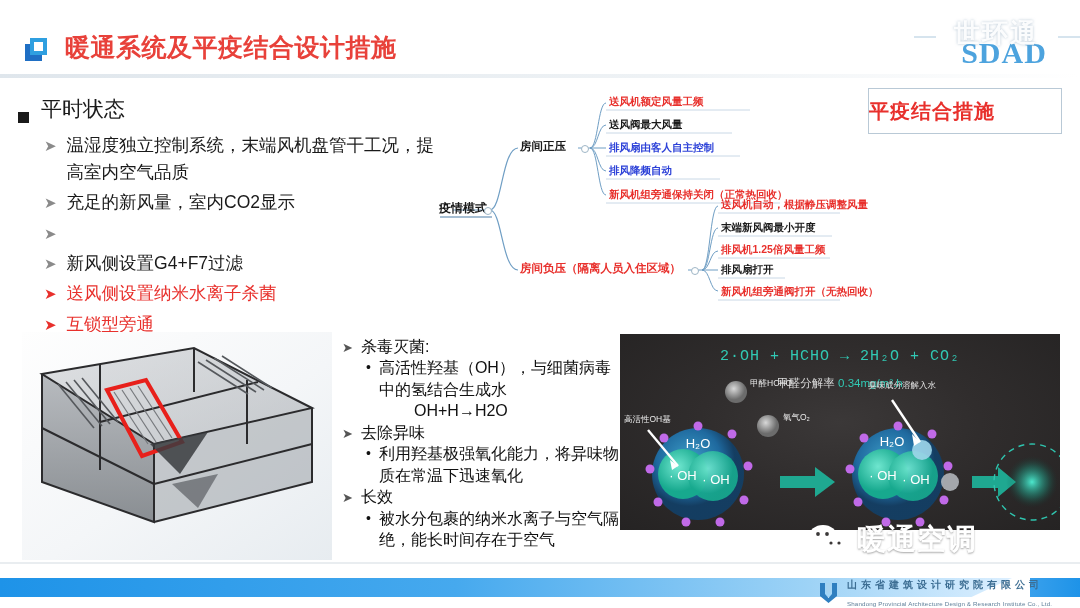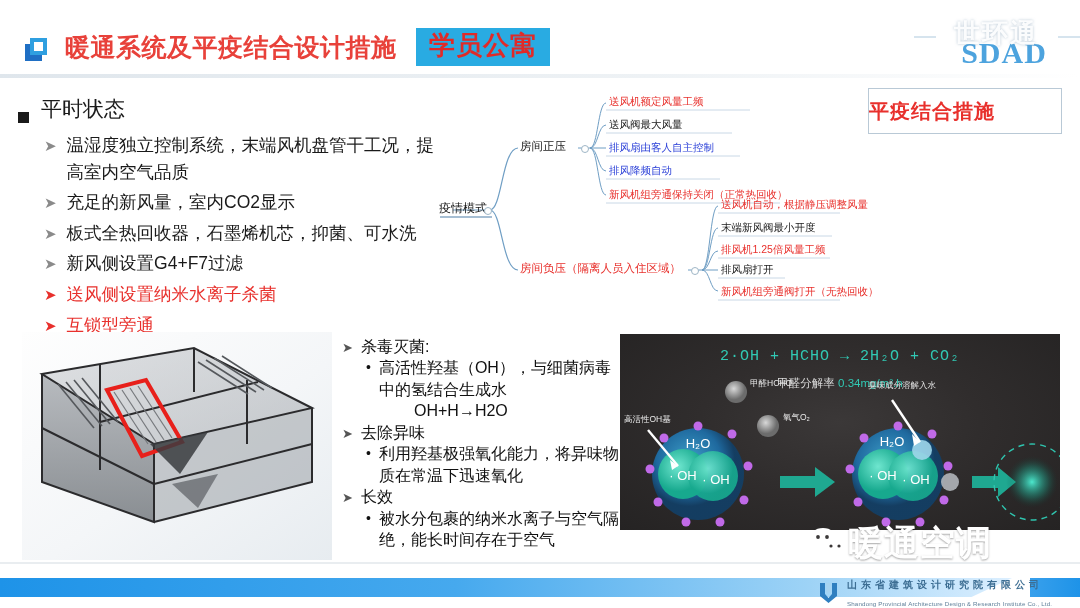--- a/index.html
+++ b/index.html
@@ -57,21 +57,21 @@
   .redbox{
     position:absolute;left:868px;top:88px;width:192px;height:44px;
     border:1px solid #b9c9d6;background:#fff;
     display:flex;align-items:center;justify-content:flex-start;
     color:#e8302c;font-size:20px;font-weight:700;letter-spacing:1px;
   }
 
   
   .map{position:absolute;left:440px;top:88px;width:400px;height:230px;}
   .map svg{position:absolute;left:0;top:0;}
-  .node{position:absolute;white-space:nowrap;font-size:11px;font-weight:400;line-height:1.1;}
+  .node{position:absolute;white-space:nowrap;font-size:11px;font-weight:700;line-height:1.1;}
   .node.root{font-size:12px;color:#1a1a1a;}
   .node.lvl1{font-size:11.5px;color:#1a1a1a;}
   .node.lvl1.red{color:#e8302c;}
   .node.leaf{font-size:10.5px;}
   .c-red{color:#e8302c;} .c-black{color:#1a1a1a;} .c-blue{color:#2c41d8;}
   .dot{position:absolute;width:6px;height:6px;border:1px solid #9fb6c6;border-radius:50%;background:#fff;}
 
   
   .model{position:absolute;left:22px;top:332px;width:310px;height:228px;
     background:linear-gradient(145deg,#fefefe 0%,#f4f6f8 55%,#e7ecf0 100%);overflow:hidden;}
@@ -91,22 +91,22 @@
     background:radial-gradient(ellipse at 50% 45%,#3b3838 0%,#302d2d 45%,#252323 100%);overflow:hidden;}
   .chem .eqline{position:absolute;left:0;top:14px;width:440px;text-align:center;
     color:#31c9b4;font-size:15px;font-family:"Liberation Mono",monospace;letter-spacing:1px;}
   .chem .rate{position:absolute;left:0;top:42px;width:440px;text-align:center;font-size:11.5px;color:#dcdcdc;}
   .chem .rate b{color:#31c9b4;font-weight:400;}
   .chem .lbl{position:absolute;color:#e8e8e8;font-size:8.5px;white-space:nowrap;}
   .chem .cap{position:absolute;color:#2fc4ae;font-size:9px;line-height:1.4;white-space:nowrap;}
   .chem svg{position:absolute;left:0;top:0;}
 
   
-  .wechat{position:absolute;left:808px;top:520px;display:flex;align-items:center;
-    color:#fff;font-size:35px;font-weight:700;letter-spacing:1px;
+  .wechat{position:absolute;left:808px;top:520px;display:flex;align-items:center;gap:9px;
+    color:#fff;font-size:29px;font-weight:700;letter-spacing:1px;
     text-shadow:0 1px 2px rgba(0,0,0,.35);}
   .wechat .wx{width:40px;height:33px;position:relative;}
 
   
   .footer-rule{position:absolute;left:0;top:562px;width:1080px;height:2px;background:#e9edf0;}
   .footer-bar{position:absolute;left:0;top:578px;width:1012px;height:19px;
     background:linear-gradient(to right,#1e93e8 0%,#46a9ee 45%,#9ed3f6 80%,#dcefff 100%);
     clip-path:polygon(0 0,100% 0,96% 100%,0 100%);}
   .footer-bar2{position:absolute;left:1030px;top:578px;width:50px;height:19px;
     background:linear-gradient(to right,#38a0ec,#1e93e8);}
@@ -120,21 +120,20 @@
 
 <div class="slide">
 
   <div class="header">
     <div class="hdr-icon">
       <div class="sq1"></div>
         <div class="sq2"></div>
         <div class="sq3"></div>
     </div>
     <div class="hdr-title">暖通系统及平疫结合设计措施</div>
-    <div class="hdr-badge">学员公寓</div>
     <div class="hdr-rule"></div>
   </div>
 
   <div class="logo">
     <div class="sdad">SDAD</div>
     <div class="wm">世环通</div>
     <div class="wm-l"></div>
     <div class="wm-r"></div>
   </div>
 
@@ -146,21 +145,20 @@
     <div class="b-lvl2">
       <span class="arw">➤</span>
       <span>温湿度独立控制系统，末端风机盘管干工况，提高室内空气品质</span>
     </div>
     <div class="b-lvl2">
       <span class="arw">➤</span>
       <span>充足的新风量，室内CO2显示</span>
     </div>
     <div class="b-lvl2">
       <span class="arw">➤</span>
-      <span>板式全热回收器，石墨烯机芯，抑菌、可水洗</span>
     </div>
     <div class="b-lvl2">
       <span class="arw">➤</span>
       <span>新风侧设置G4+F7过滤</span>
     </div>
     <div class="b-lvl2 red">
       <span class="arw">➤</span>
       <span>送风侧设置纳米水离子杀菌</span>
     </div>
     <div class="b-lvl2 red">

